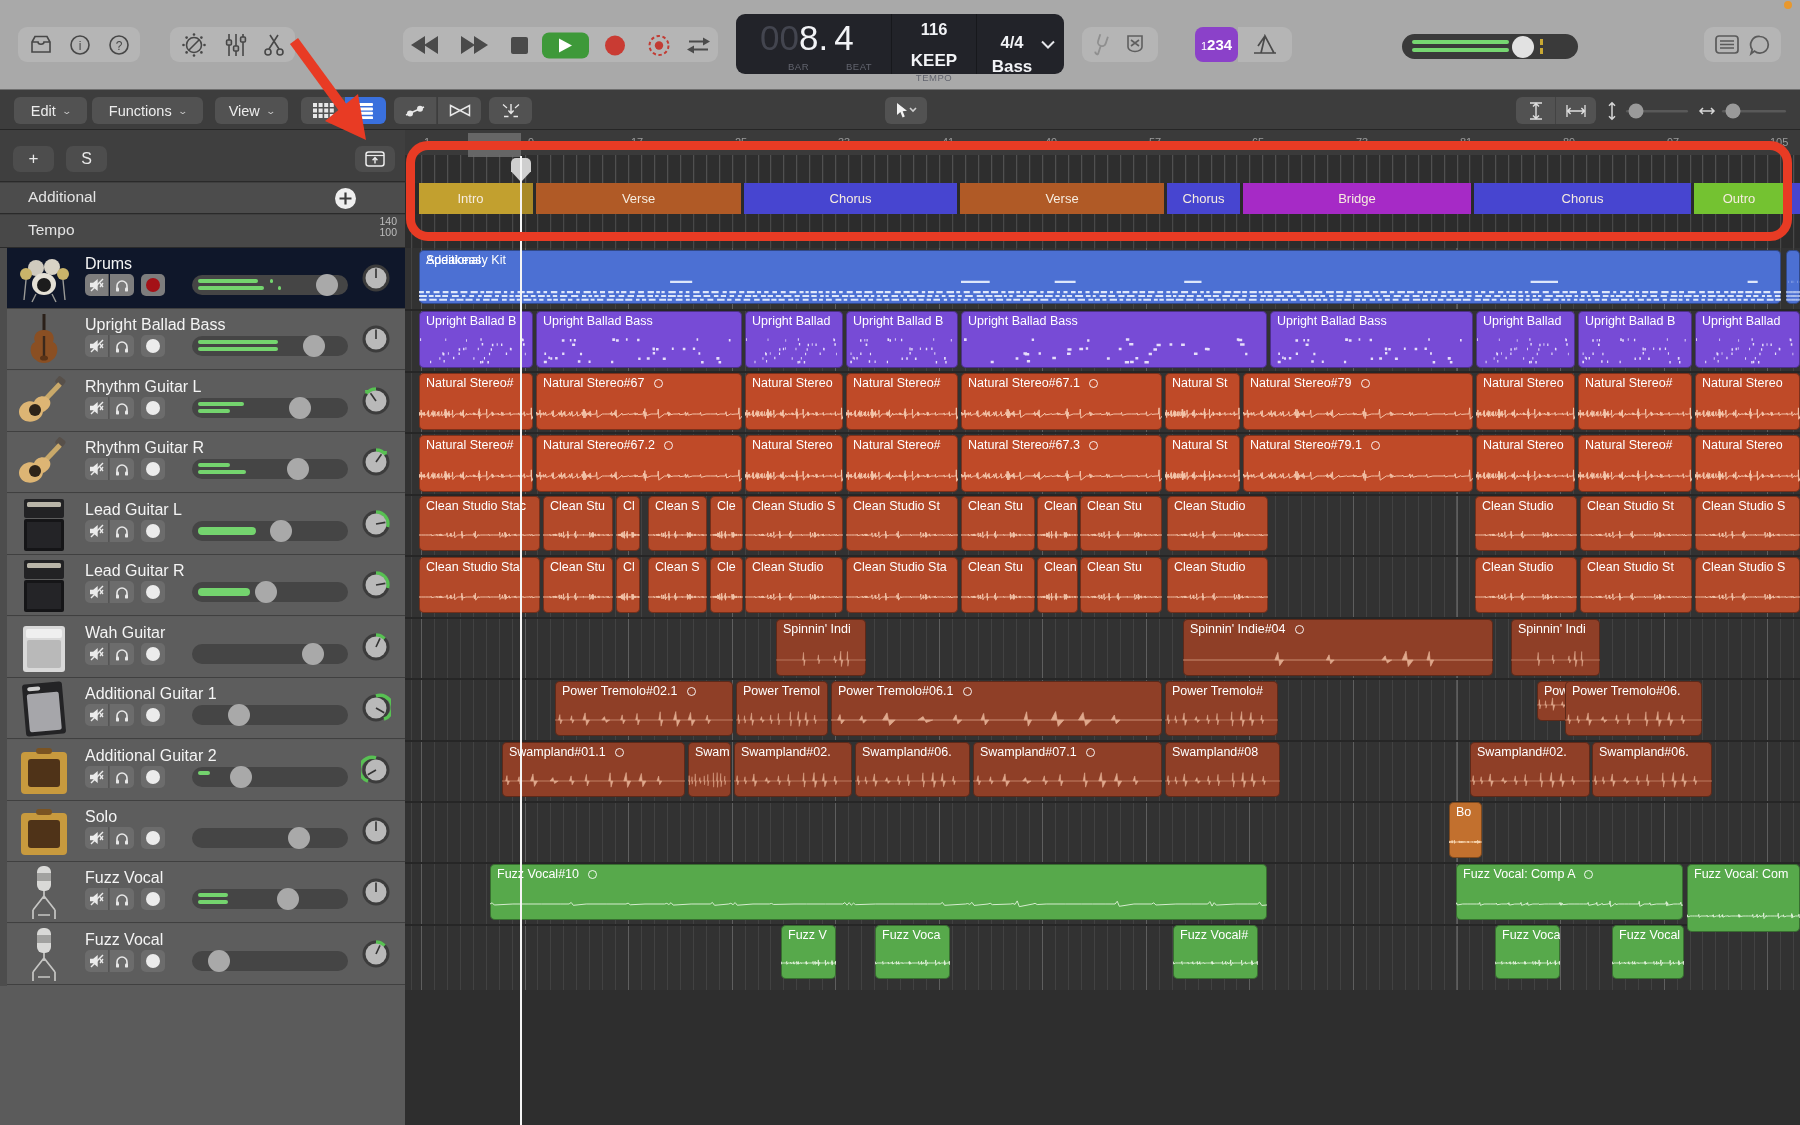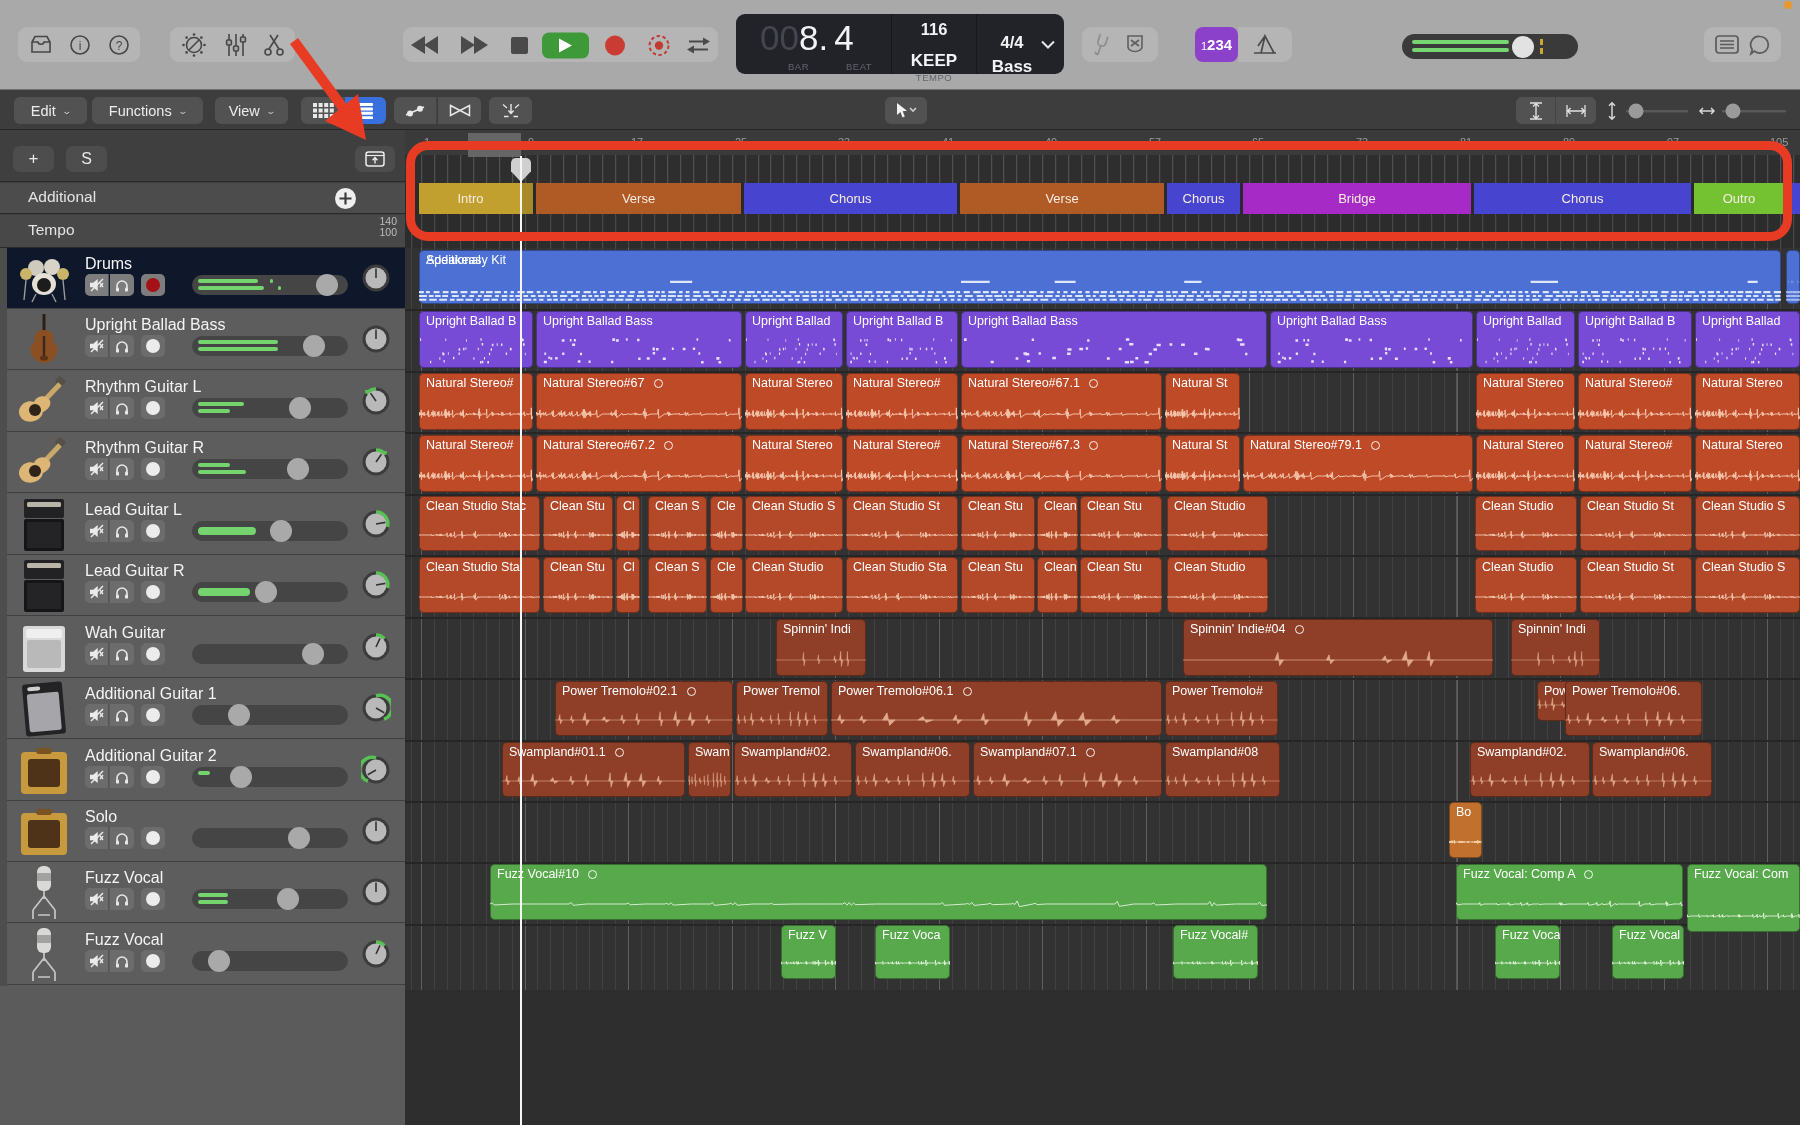--- a/index.html
+++ b/index.html
@@ -189,20 +189,26 @@
       </svg>
     </div>
 <div class="clip cNat" style="left:961px;top:373px;width:201px;height:57px">
       <span class="lb">Natural Stereo#67.1 <span class="lc"></span></span>
       <svg class="wv" style="left:0;width:100%;bottom:5px;height:22px" viewBox="0 0 400 20" preserveAspectRatio="none">
         <use href="#wA"></use>
       </svg>
     </div>
 <div class="clip cNat" style="left:1165px;top:373px;width:75px;height:57px">
       <span class="lb">Natural St</span>
+      <svg class="wv" style="left:0;width:100%;bottom:5px;height:22px" viewBox="0 0 400 20" preserveAspectRatio="none">
+        <use href="#wA"></use>
+      </svg>
+    </div>
+<div class="clip cNat" style="left:1243px;top:373px;width:230px;height:57px">
+      <span class="lb">Natural Stereo#79 <span class="lc"></span></span>
       <svg class="wv" style="left:0;width:100%;bottom:5px;height:22px" viewBox="0 0 400 20" preserveAspectRatio="none">
         <use href="#wA"></use>
       </svg>
     </div>
 <div class="clip cNat" style="left:1476px;top:373px;width:99px;height:57px">
       <span class="lb">Natural Stereo</span>
       <svg class="wv" style="left:0;width:100%;bottom:5px;height:22px" viewBox="0 0 400 20" preserveAspectRatio="none">
         <use href="#wA"></use>
       </svg>
     </div>

